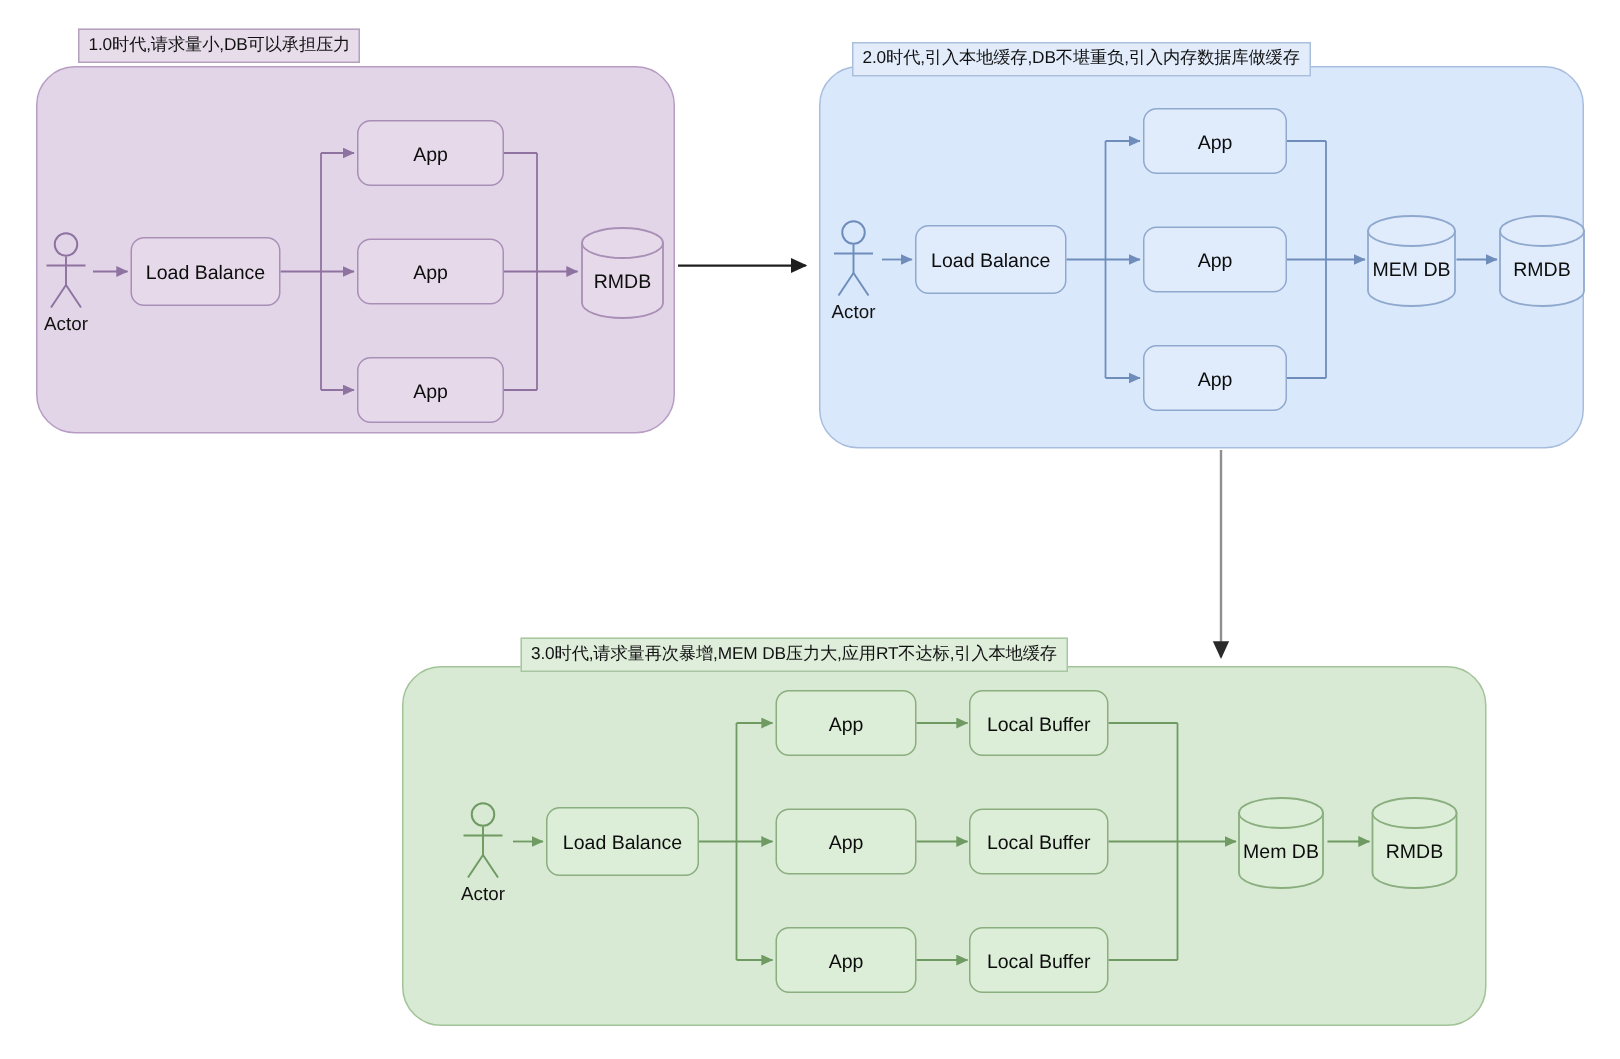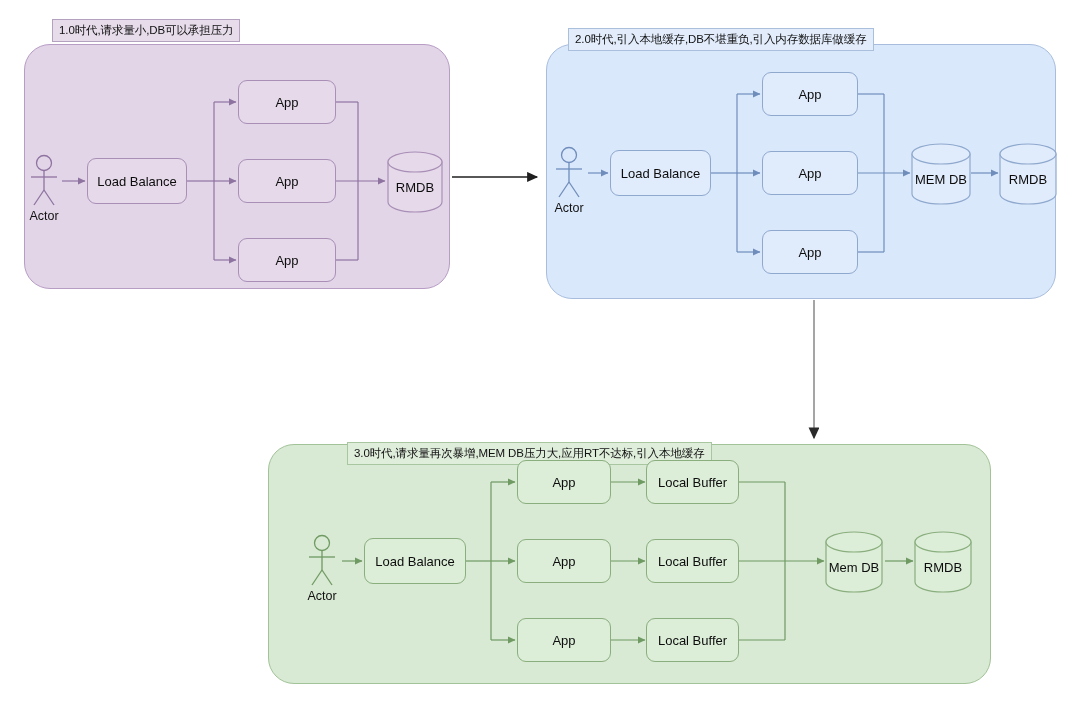--- a/index.html
+++ b/index.html
@@ -41,21 +41,21 @@
     box-sizing: border-box;
     font-size: 11.5px;
     line-height: 16px;
     padding: 2px 6px 3px 6px;
     white-space: nowrap;
     color: #111111;
     letter-spacing: -0.1px;
   }
   .title-1 { background: #e6dcea; border: 1px solid #b4a0bf; }
   .title-2 { background: #e2ecfb; border: 1px solid #a9bfdc; }
-  .title-3 { background: #dfeddb; border: 1px solid #a8c6a0; margin-top: 17px; }
+  .title-3 { background: #dfeddb; border: 1px solid #a8c6a0; }
 
   .node {
     position: absolute;
     box-sizing: border-box;
     display: flex;
     align-items: center;
     justify-content: center;
     border-radius: 9px;
     font-size: 13px;
     color: #0d0d0d;

